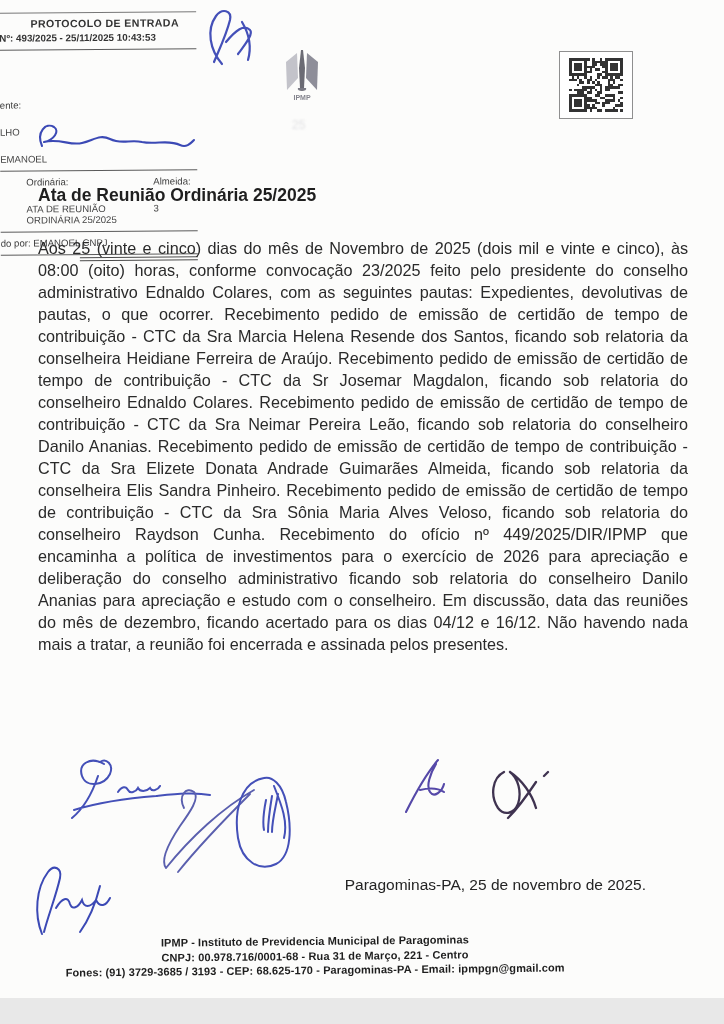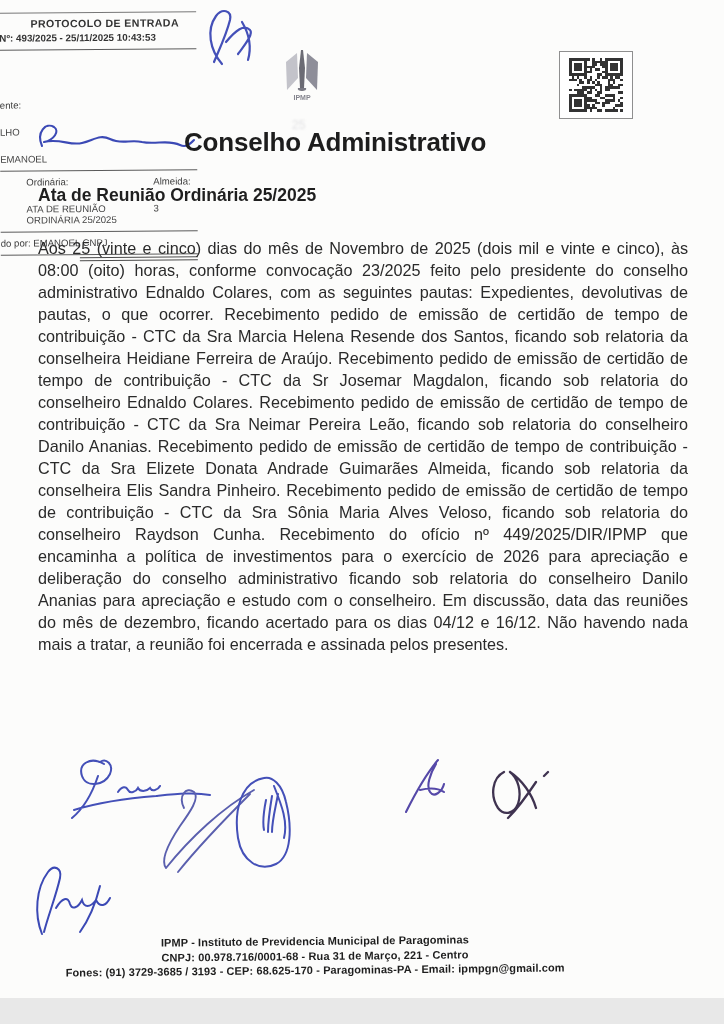--- a/index.html
+++ b/index.html
@@ -282,21 +282,20 @@
         <rect x="12" y="20" width="1" height="1" fill="#333333"></rect>
         <rect x="14" y="20" width="1" height="1" fill="#333333"></rect>
         <rect x="15" y="20" width="1" height="1" fill="#333333"></rect>
         <rect x="16" y="20" width="1" height="1" fill="#333333"></rect>
         <rect x="17" y="20" width="1" height="1" fill="#333333"></rect>
         <rect x="18" y="20" width="1" height="1" fill="#333333"></rect>
         <rect x="20" y="20" width="1" height="1" fill="#333333"></rect>
       </svg>
   </div>
 
-  <div class="doc-title">Conselho Administrativo</div>
   <div class="doc-subtitle">Ata de Reunião Ordinária 25/2025</div>
 
   <div class="doc-body">Aos 25 (vinte e cinco) dias do mês de Novembro de 2025 (dois mil e vinte e cinco), às 08:00 (oito) horas, conforme convocação 23/2025 feito pelo presidente do conselho administrativo Ednaldo Colares, com as seguintes pautas: Expedientes, devolutivas de pautas, o que ocorrer. Recebimento pedido de emissão de certidão de tempo de contribuição - CTC da Sra Marcia Helena Resende dos Santos, ficando sob relatoria da conselheira Heidiane Ferreira de Araújo. Recebimento pedido de emissão de certidão de tempo de contribuição - CTC da Sr Josemar Magdalon, ficando sob relatoria do conselheiro Ednaldo Colares. Recebimento pedido de emissão de certidão de tempo de contribuição - CTC da Sra Neimar Pereira Leão, ficando sob relatoria do conselheiro Danilo Ananias. Recebimento pedido de emissão de certidão de tempo de contribuição - CTC da Sra Elizete Donata Andrade Guimarães Almeida, ficando sob relatoria da conselheira Elis Sandra Pinheiro. Recebimento pedido de emissão de certidão de tempo de contribuição - CTC da Sra Sônia Maria Alves Veloso, ficando sob relatoria do conselheiro Raydson Cunha. Recebimento do ofício nº 449/2025/DIR/IPMP que encaminha a política de investimentos para o exercício de 2026 para apreciação e deliberação do conselho administrativo ficando sob relatoria do conselheiro Danilo Ananias para apreciação e estudo com o conselheiro. Em discussão, data das reuniões do mês de dezembro, ficando acertado para os dias 04/12 e 16/12. Não havendo nada mais a tratar, a reunião foi encerrada e assinada pelos presentes.</div>
 
   <div class="sig" style="top:752px;left:60px;">
     <svg width="158" height="74" viewBox="0 0 158 74">
       <path d="M44,12 C30,4 18,12 22,24 C26,36 44,34 50,22 C54,12 46,6 40,10 M38,24 C32,42 24,56 12,66 M14,58 C40,50 70,46 96,44 C116,42 134,40 150,43 M58,40 c4,-6 8,-6 10,-2 c2,4 8,2 10,-2 c2,4 8,4 12,0 c2,4 8,2 10,-2" fill="none" stroke="#4450b8" stroke-width="2" stroke-linecap="round"></path>
     </svg>
   </div>
   <div class="sig" style="top:778px;left:150px;">
@@ -318,20 +317,21 @@
     <svg width="74" height="64" viewBox="0 0 74 64">
       <path d="M26,10 C14,16 12,34 20,46 C26,54 36,52 40,42 C44,30 40,16 32,10 M32,10 C44,18 54,32 58,46 M58,20 C50,32 42,44 30,56 M66,14 l4,-4" fill="none" stroke="#3f3350" stroke-width="2.3" stroke-linecap="round"></path>
     </svg>
   </div>
   <div class="sig" style="top:858px;left:26px;">
     <svg width="92" height="86" viewBox="0 0 92 86">
       <path d="M16,76 C8,56 10,30 22,14 C28,6 36,10 34,20 C30,38 22,58 18,74 M30,50 c6,-10 12,-12 14,-4 c2,6 8,4 12,-4 c2,8 8,8 14,0 c4,8 10,6 14,-2 M74,28 c-4,16 -10,32 -20,46" fill="none" stroke="#3b49b5" stroke-width="2" stroke-linecap="round"></path>
     </svg>
   </div>
 
+  <div class="dateline">Paragominas-PA, 25 de novembro de 2025.</div>
 
   <div class="footer">
     <div>IPMP - Instituto de Previdencia Municipal de Paragominas</div>
     <div>CNPJ: 00.978.716/0001-68 - Rua 31 de Março, 221 - Centro</div>
     <div>Fones: (91) 3729-3685 / 3193 - CEP: 68.625-170 - Paragominas-PA - Email: ipmpgn@gmail.com</div>
   </div>
 
 </div>
 
 </body></html>

